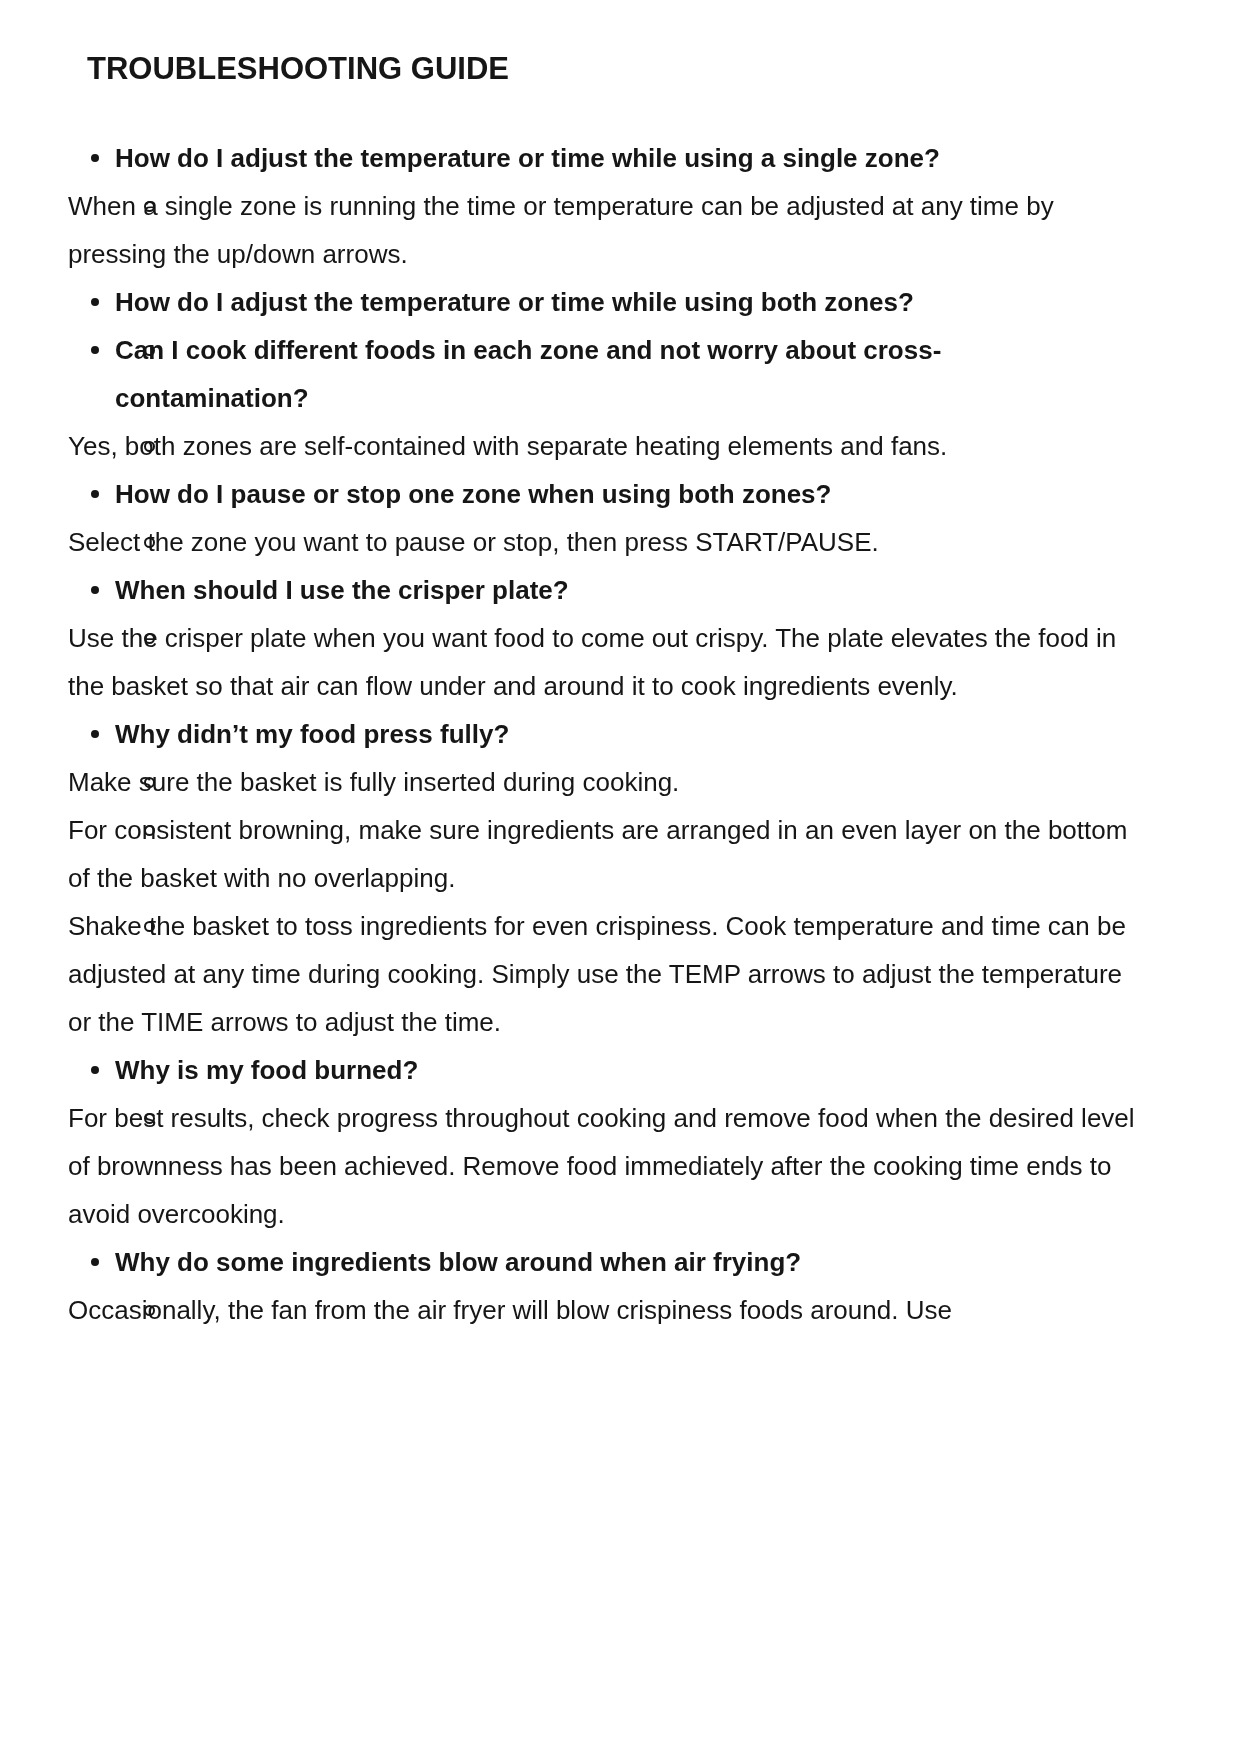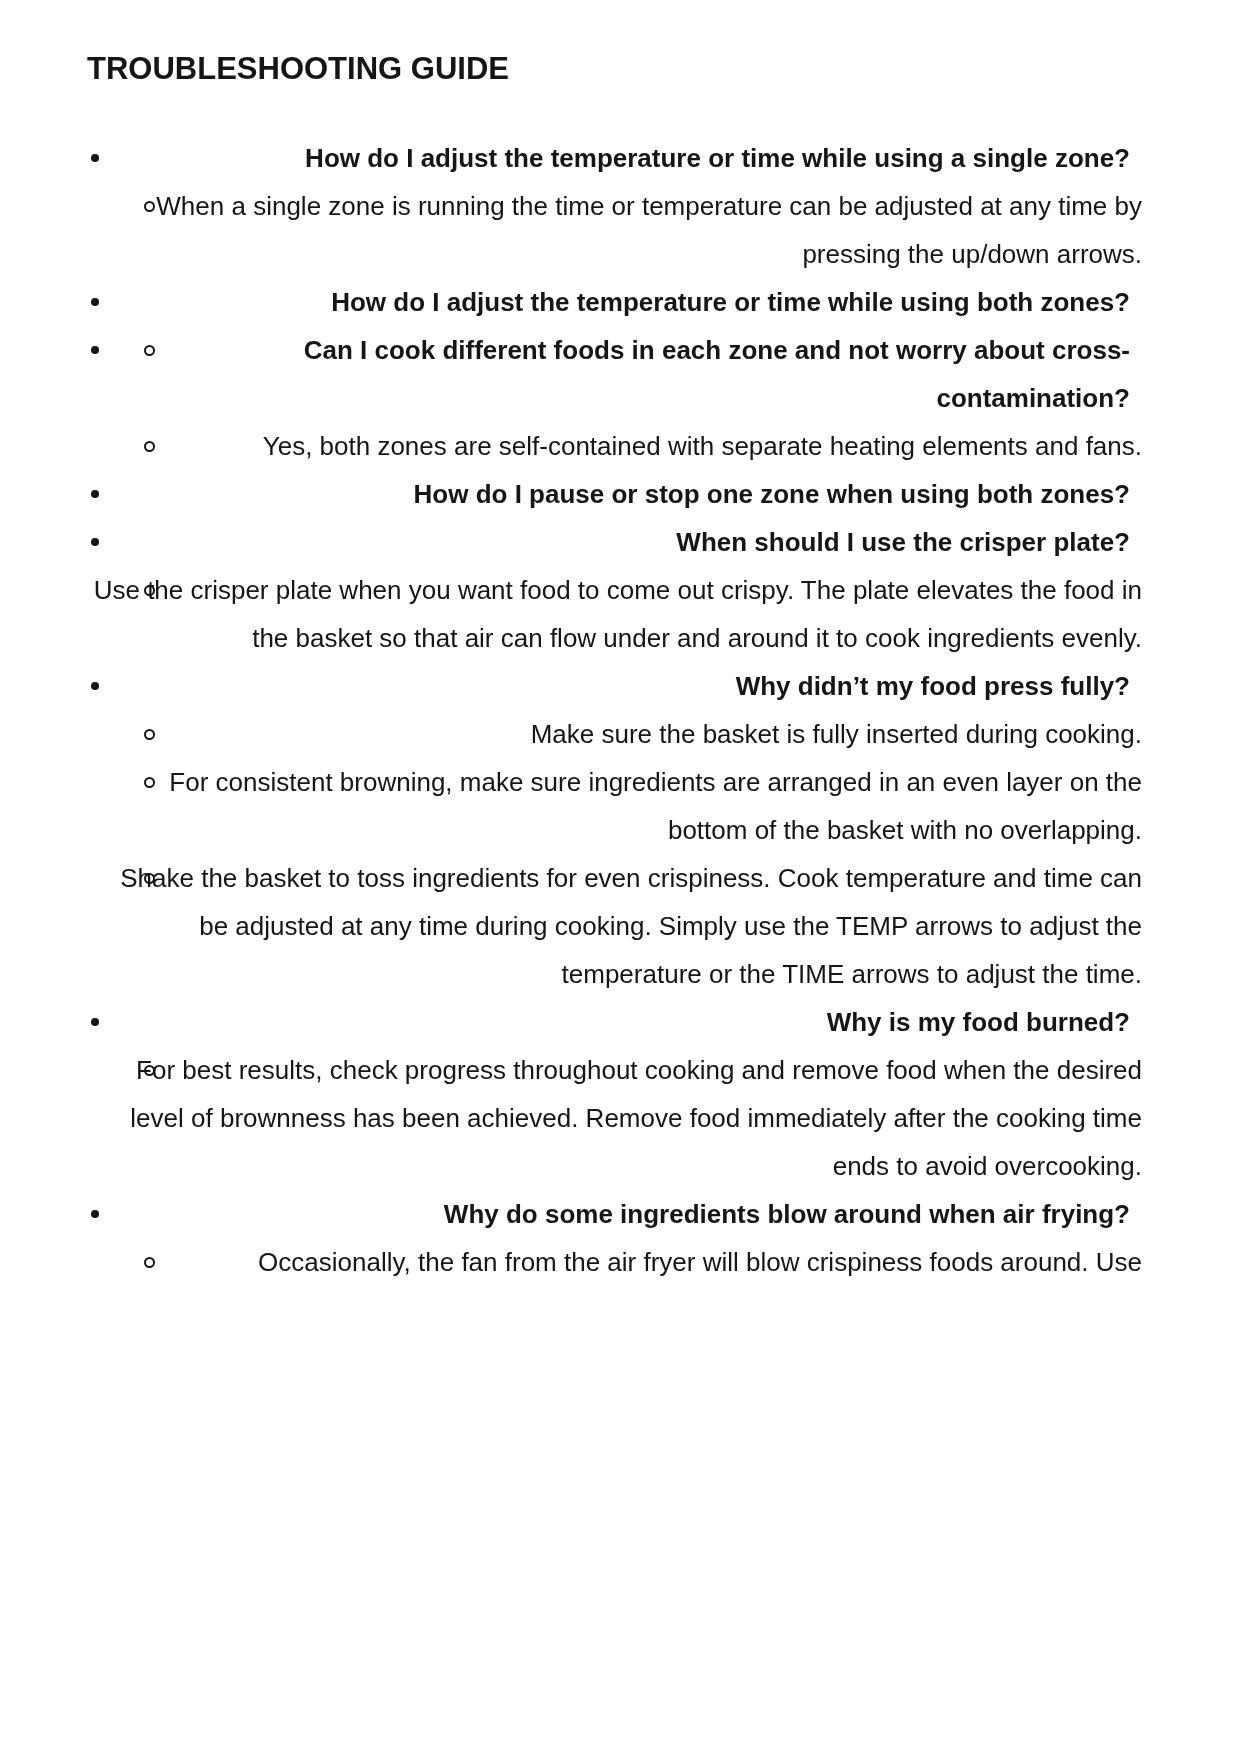--- a/index.html
+++ b/index.html
@@ -24,35 +24,34 @@
     font-size: 31px;
     font-weight: bold;
     line-height: 44px;
     white-space: nowrap;
   }
   .faq {
     position: absolute;
     left: 0;
     top: 134px;
     width: 1240px;
-    text-align: right;
   }
   .q-item {
     position: relative;
     box-sizing: border-box;
     padding-left: 115px;
     width: 1130px;            
     font-weight: bold;
     font-size: 26px;
     line-height: 48px;
   }
   .a-item {
     position: relative;
     box-sizing: border-box;
-    padding-left: 87px;
+    padding-left: 68px;
     width: 1142px;            
     font-size: 26px;
     line-height: 48px;
   }
   .bullet {
     position: absolute;
     left: 91px;
     top: 20px;
     width: 8px;
     height: 8px;
@@ -76,20 +75,21 @@
 <main class="page">
   <h1 class="title">TROUBLESHOOTING GUIDE</h1>
   <section class="faq" id="faq-list">
       <div class="q-item"><span class="bullet"></span><span>How do I adjust the temperature or time while using a single zone?</span></div>
       <div class="a-item"><span class="circle"></span><span>When a single zone is running the time or temperature can be adjusted at any time by pressing the up/down arrows.</span></div>
       <div class="q-item"><span class="bullet"></span><span>How do I adjust the temperature or time while using both zones?</span></div>
       <div class="a-item"><span class="circle"></span></div>
       <div class="q-item"><span class="bullet"></span><span>Can I cook different foods in each zone and not worry about cross-contamination?</span></div>
       <div class="a-item"><span class="circle"></span><span>Yes, both zones are self-contained with separate heating elements and fans.</span></div>
       <div class="q-item"><span class="bullet"></span><span>How do I pause or stop one zone when using both zones?</span></div>
+      <div class="a-item"><span class="circle"></span><span>Select the zone you want to pause or stop, then press START/PAUSE.</span></div>
       <div class="q-item"><span class="bullet"></span><span>When should I use the crisper plate?</span></div>
       <div class="a-item"><span class="circle"></span><span>Use the crisper plate when you want food to come out crispy. The plate elevates the food in the basket so that air can flow under and around it to cook ingredients evenly.</span></div>
       <div class="q-item"><span class="bullet"></span><span>Why didn’t my food press fully?</span></div>
       <div class="a-item"><span class="circle"></span><span>Make sure the basket is fully inserted during cooking.</span></div>
       <div class="a-item"><span class="circle"></span><span>For consistent browning, make sure ingredients are arranged in an even layer on the bottom of the basket with no overlapping.</span></div>
       <div class="a-item"><span class="circle"></span><span>Shake the basket to toss ingredients for even crispiness. Cook temperature and time can be adjusted at any time during cooking. Simply use the TEMP arrows to adjust the temperature or the TIME arrows to adjust the time.</span></div>
       <div class="q-item"><span class="bullet"></span><span>Why is my food burned?</span></div>
       <div class="a-item"><span class="circle"></span><span>For best results, check progress throughout cooking and remove food when the desired level of brownness has been achieved. Remove food immediately after the cooking time ends to avoid overcooking.</span></div>
       <div class="q-item"><span class="bullet"></span><span>Why do some ingredients blow around when air frying?</span></div>
       <div class="a-item"><span class="circle"></span><span>Occasionally, the fan from the air fryer will blow crispiness foods around. Use</span></div>

